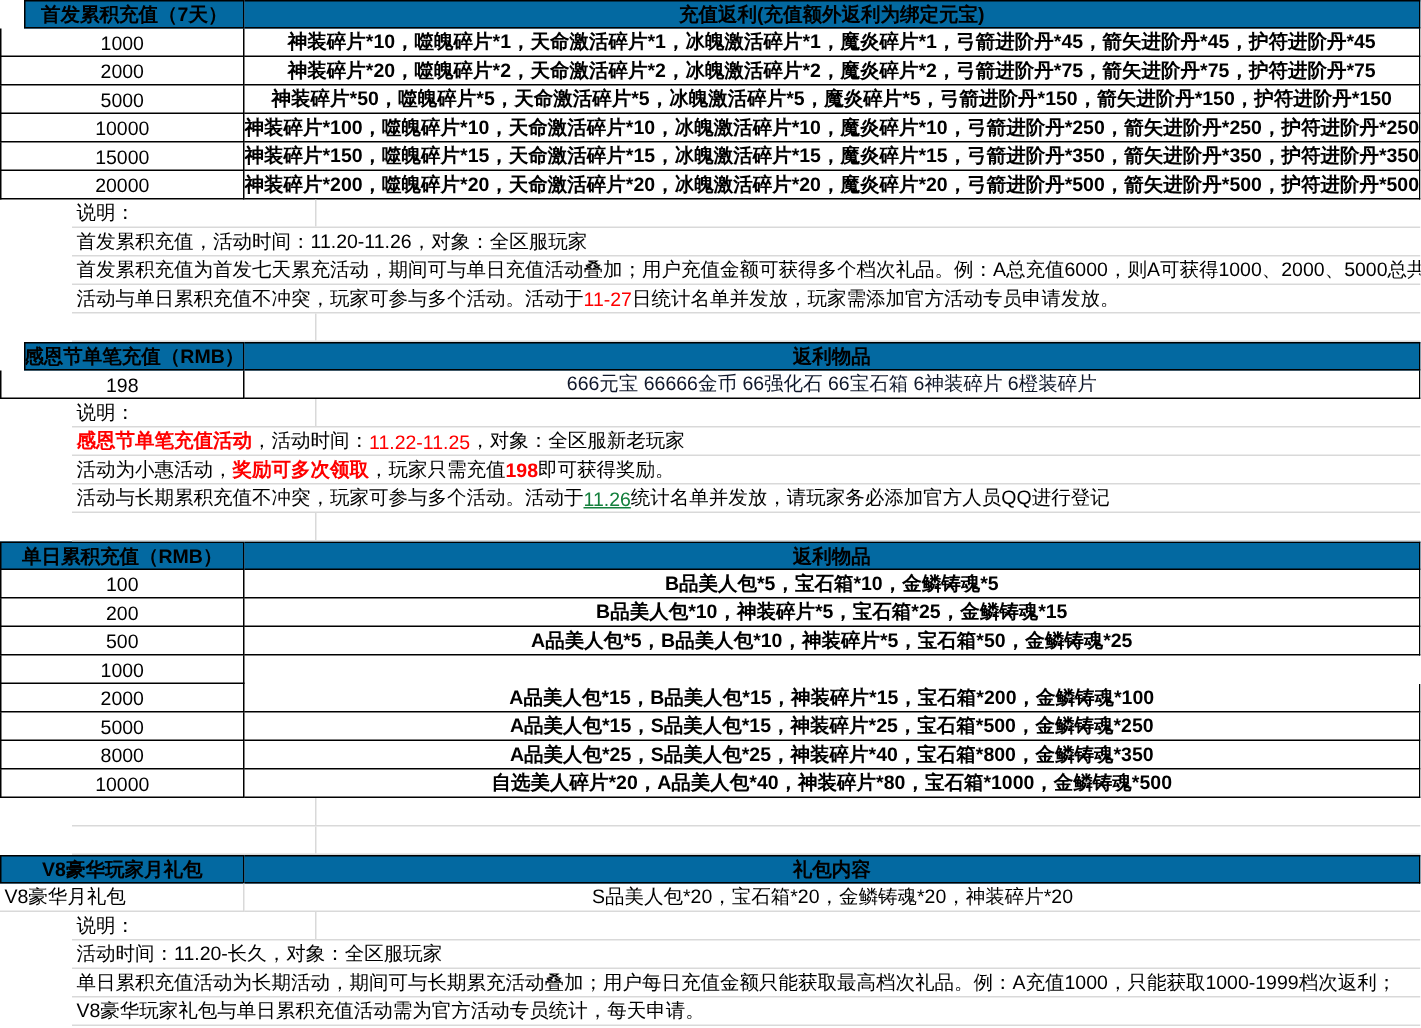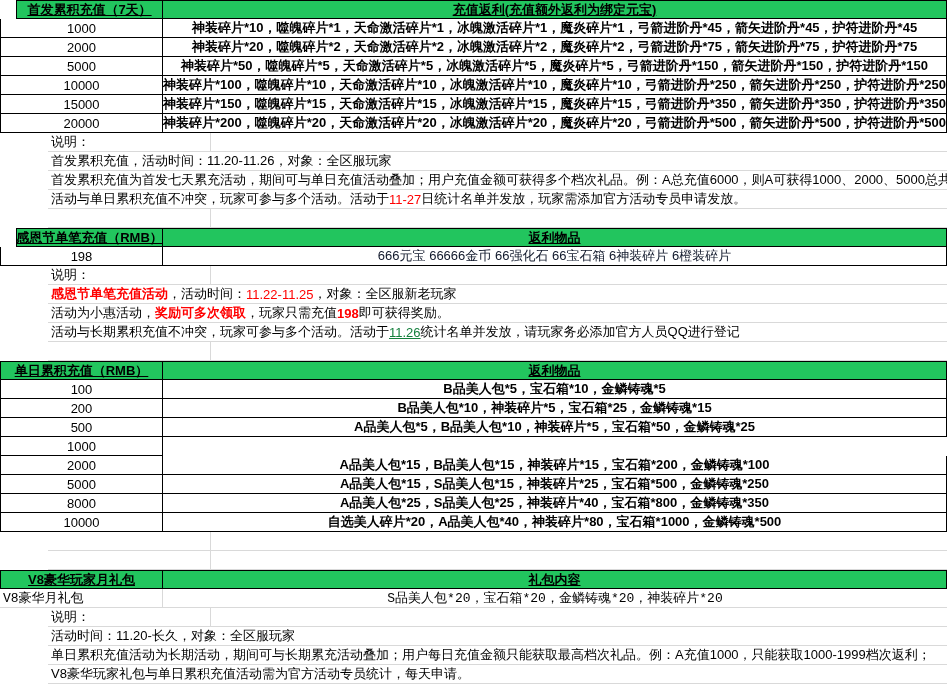--- a/index.html
+++ b/index.html
@@ -9,25 +9,25 @@
   .sheet{position:relative;width:947px;height:685px;background:#fff;}
 
   
   .trow{display:flex;height:19px;}
   .tcell{box-sizing:border-box;display:flex;align-items:center;justify-content:center;
          overflow:hidden;white-space:nowrap;
          border-bottom:1px solid #000;border-right:1px solid #000;}
   .tcell.left{width:163px;border-left:1px solid #000;}
   .tcell.left.ind{width:147px;}
   .tcell.right{flex:1;font-weight:bold;}
-  .trow.header .tcell{background:#22c55e;font-weight:bold;border-top:1px solid #000;text-decoration:underline;}
+  .trow.header .tcell{background:#0369a1;font-weight:bold;border-top:1px solid #000;}
   .hspacer{width:16px;}
 
   
-  .prow{display:flex;height:19px;font-family:Liberation Mono, monospace;}
+  .prow{display:flex;height:19px;}
   .pcell{box-sizing:border-box;display:flex;align-items:center;overflow:visible;
          white-space:nowrap;border-bottom:1px solid #d9d9d9;}
   .pcell.left{width:163px;padding-left:3px;border-right:1px solid #d9d9d9;}
   .pcell.right{flex:1;justify-content:center;}
 
   
   .nrow{position:relative;height:19px;box-sizing:border-box;display:flex;align-items:center;
         padding-left:3px;white-space:nowrap;border-bottom:1px solid #d9d9d9;margin-left:48px;}
   .nrow.gl::after{content:"";position:absolute;left:162px;top:0;height:100%;width:1px;
         background:#d9d9d9;}

